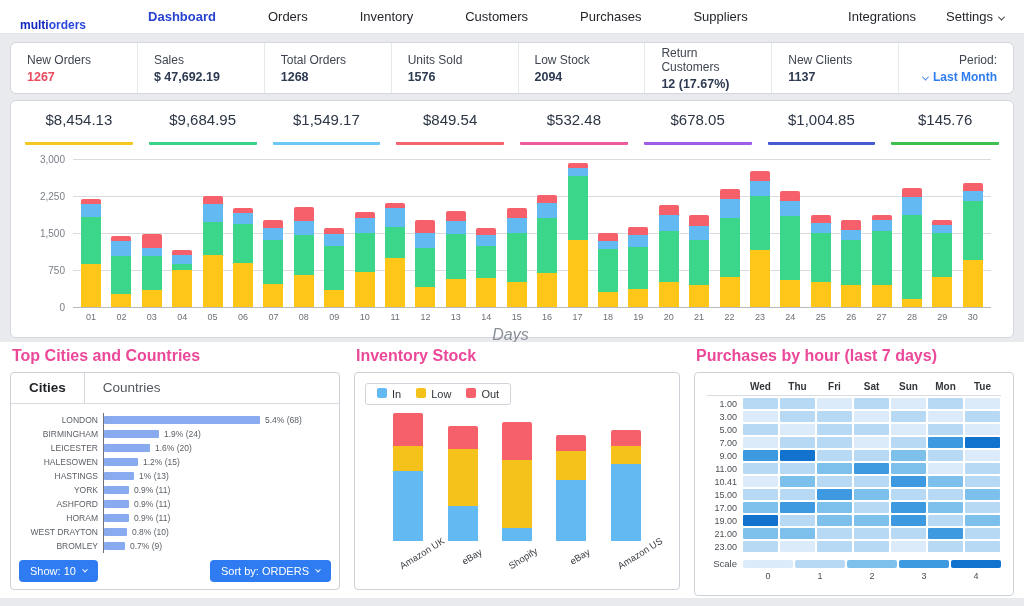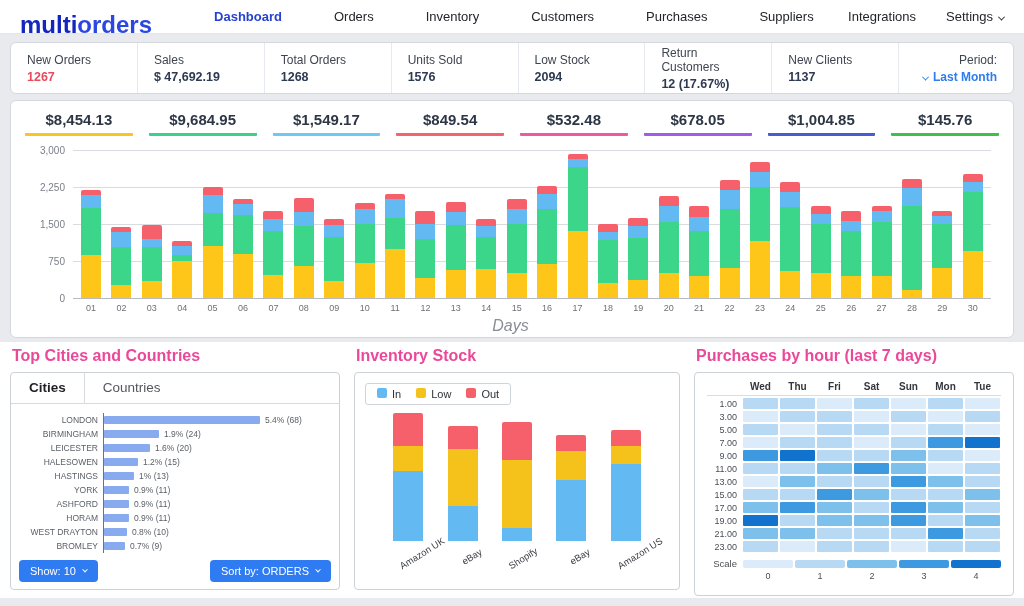--- a/index.html
+++ b/index.html
@@ -3,21 +3,21 @@
 <meta charset="utf-8">
 <style>
   * { margin:0; padding:0; box-sizing:border-box; }
   html,body { width:1024px; height:606px; overflow:hidden; }
   body { font-family:"Liberation Sans", sans-serif; background:#e8eaee; }
   .page { position:relative; width:1024px; height:606px; }
 
   
   .topbar { position:absolute; top:0; left:0; right:0; height:34px; background:#fff;
             display:flex; align-items:center; padding:0 20px; border-bottom:1px solid #e3e5e9; z-index:5; }
-  .logo { font-size:24px; font-weight:bold; margin-right:62px; cursor:pointer;margin-top:17px; }
+  .logo { font-size:12px; font-weight:bold; margin-right:62px; cursor:pointer;margin-top:17px; }
   .logo .l1 { color:#1326be; }
   .logo .l2 { color:#2c47df; }
   .nav { display:flex; gap:52px; font-size:13px; align-items:center; }
   #nav-right { margin-left:auto; gap:30px; }
   .nav-item { color:#23262b; cursor:pointer; white-space:nowrap; }
   .nav-item.active { color:#2742d0; font-weight:bold; }
 
   .card { background:#fff; border:1px solid #d4d8de; border-radius:6px; }
 
   
@@ -32,22 +32,22 @@
   .period-value { font-size:12px; font-weight:bold; color:#2f7ced; cursor:pointer; }
 
   .chev { display:inline-block; width:5px; height:5px; border-right:1.5px solid currentColor;
           border-bottom:1.5px solid currentColor; transform:rotate(45deg) translate(-1px,-1px);
           margin-left:6px; }
   .chev.lead { margin:0 5px 0 0; }
 
   
   .chart-card { position:absolute; top:100px; left:10px; right:10px; height:238px; padding:10px 14px; }
   .totals { display:flex; gap:16px; }
-  .total-item { flex:1; text-align:center; font-size:15px; font-weight:bold; color:#2c3644;
-                padding-bottom:5px; border-bottom:3px solid transparent; border-radius:1px; }
+  .total-item { flex:1; text-align:center; font-size:15px; font-weight:normal; color:#2c3644;
+                padding-bottom:14px; border-bottom:3px solid transparent; border-radius:1px; }
   .chart-region { position:relative; margin-top:10px; height:186px; }
   .y-labels { position:absolute; left:0; top:4px; width:40px; height:148px;text-decoration:underline; }
   .y-label { position:absolute; right:0; transform:translateY(-50%); font-size:10px; color:#7a7f87; }
   .grid-area { position:absolute; left:48px; right:8px; top:4px; height:148px; }
   .gridline { position:absolute; left:0; right:0; border-top:1px solid #d8dbdf; }
   .bars-row { position:absolute; left:48px; right:8px; top:4px; height:148px; display:flex;
               justify-content:space-between; align-items:flex-end; padding:0 8px; }
   .bar-col { width:20px; display:flex; flex-direction:column; justify-content:flex-end; cursor:pointer; }
   .bar-seg { width:100%; }
   .bar-seg:first-child { border-radius:2px 2px 0 0; }
@@ -629,21 +629,21 @@
               <div class="h-label">11.00</div>
               <div class="h-cell" style="background: rgb(183, 217, 244);"></div>
               <div class="h-cell" style="background: rgb(183, 217, 244);"></div>
               <div class="h-cell" style="background: rgb(126, 192, 236);"></div>
               <div class="h-cell" style="background: rgb(62, 154, 224);"></div>
               <div class="h-cell" style="background: rgb(126, 192, 236);"></div>
               <div class="h-cell" style="background: rgb(220, 235, 249);"></div>
               <div class="h-cell" style="background: rgb(183, 217, 244);"></div>
             </div>
             <div class="h-row">
-              <div class="h-label">13.00</div>
+              <div class="h-label">10.41</div>
               <div class="h-cell" style="background: rgb(220, 235, 249);"></div>
               <div class="h-cell" style="background: rgb(126, 192, 236);"></div>
               <div class="h-cell" style="background: rgb(183, 217, 244);"></div>
               <div class="h-cell" style="background: rgb(183, 217, 244);"></div>
               <div class="h-cell" style="background: rgb(62, 154, 224);"></div>
               <div class="h-cell" style="background: rgb(126, 192, 236);"></div>
               <div class="h-cell" style="background: rgb(183, 217, 244);"></div>
             </div>
             <div class="h-row">
               <div class="h-label">15.00</div>

